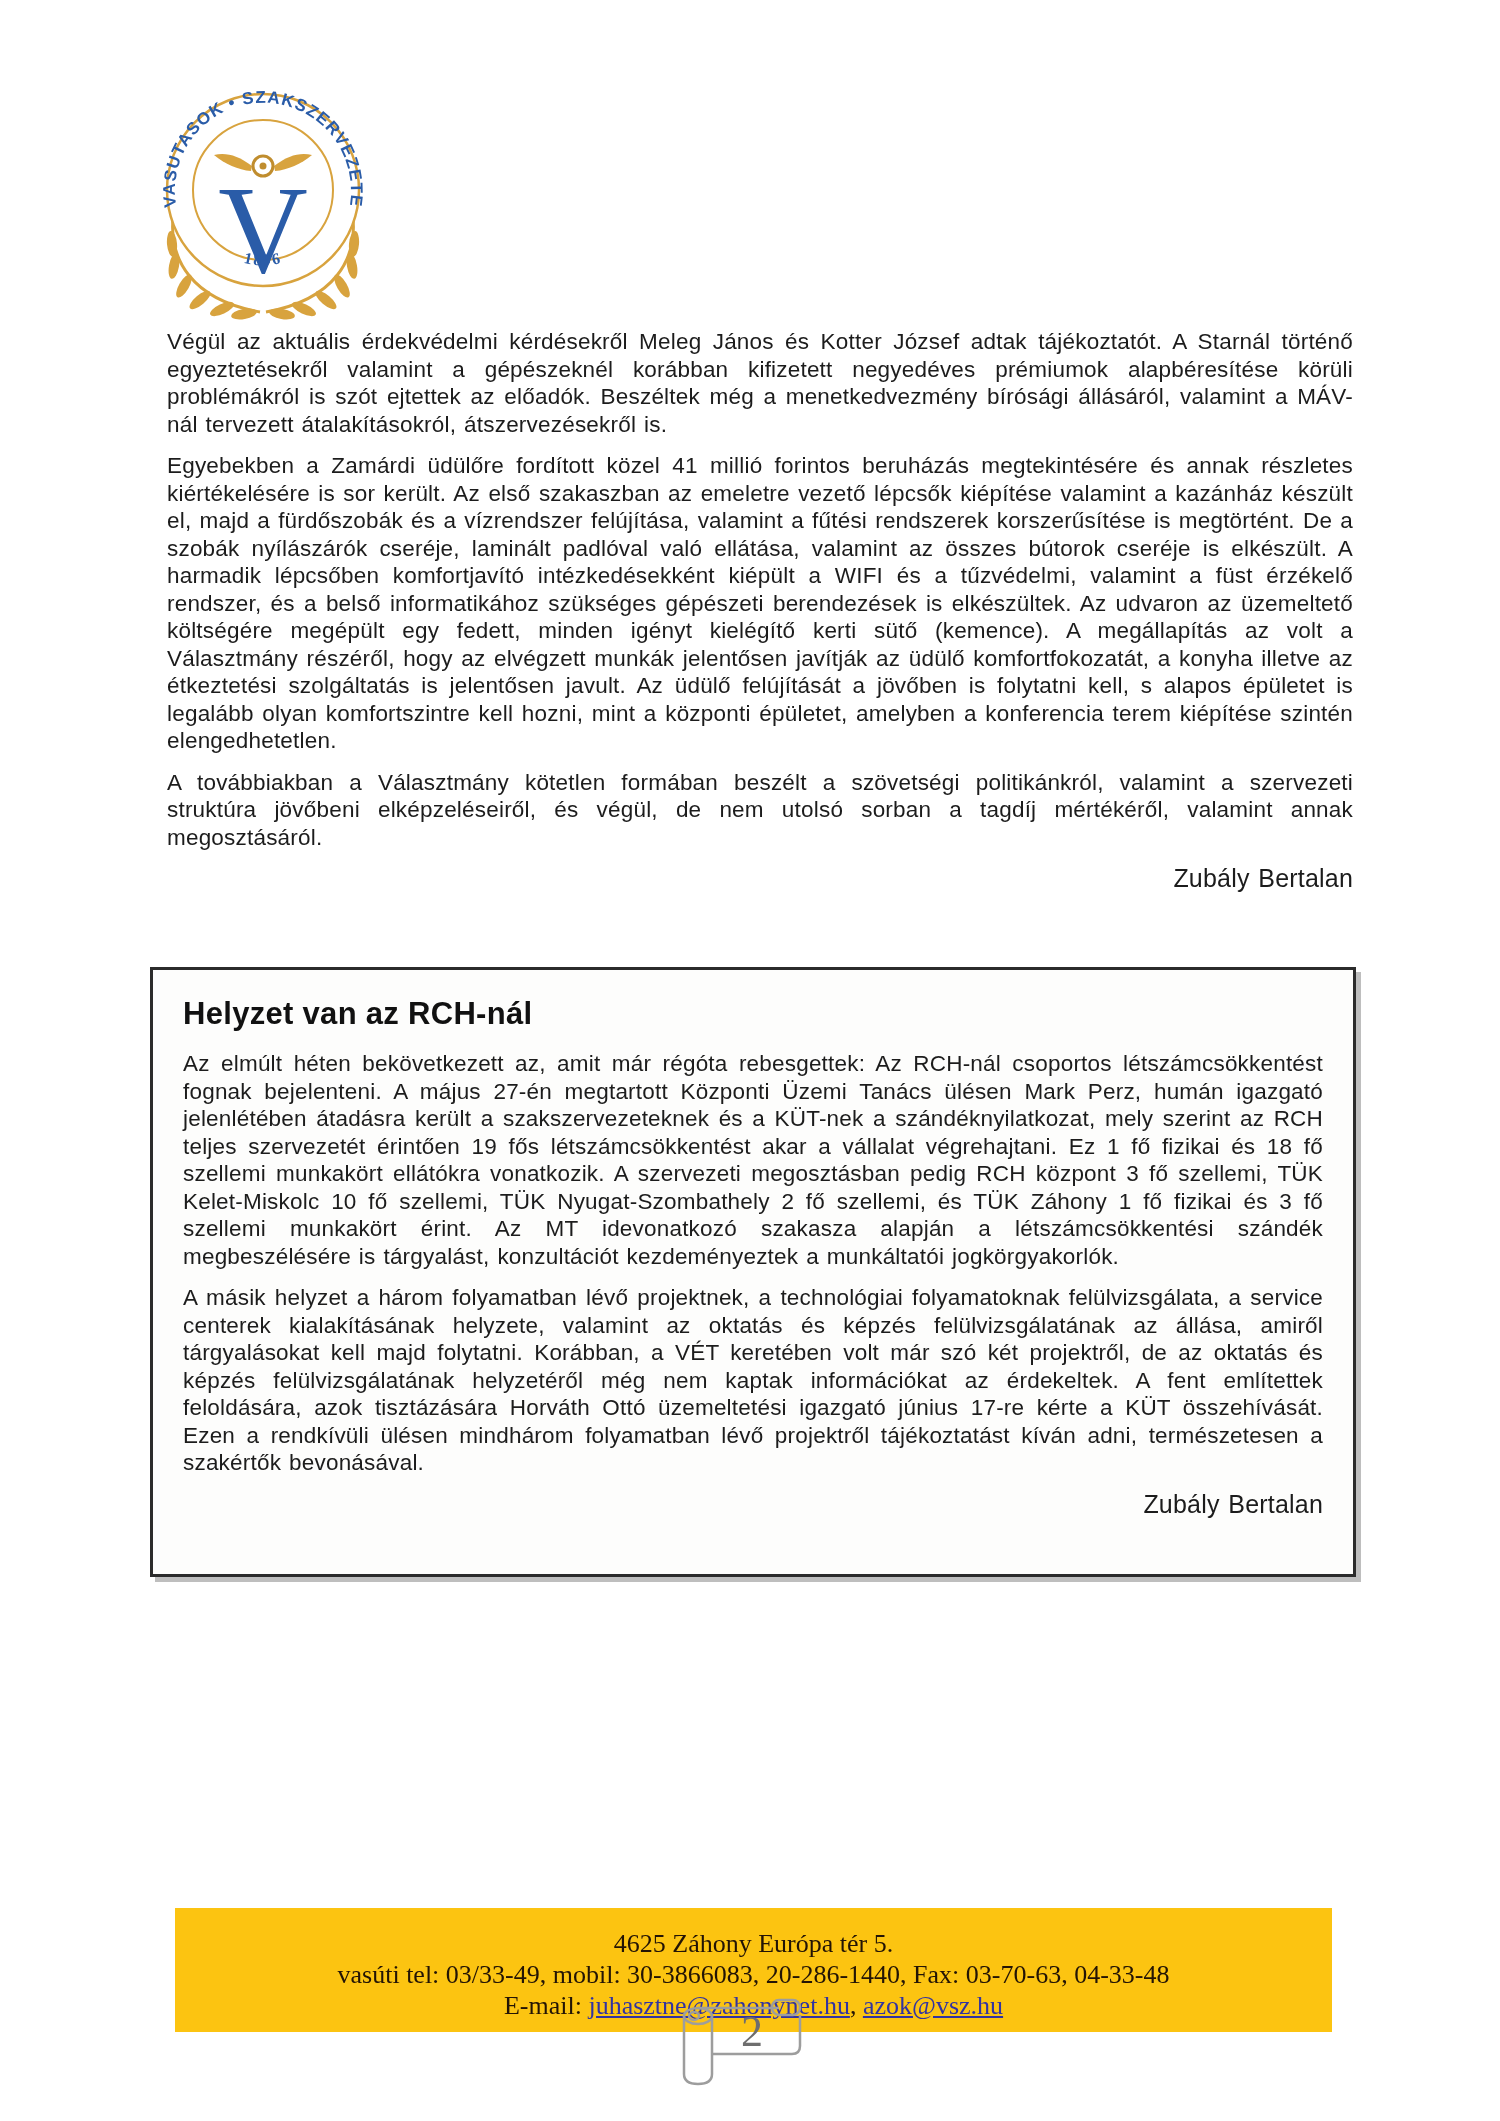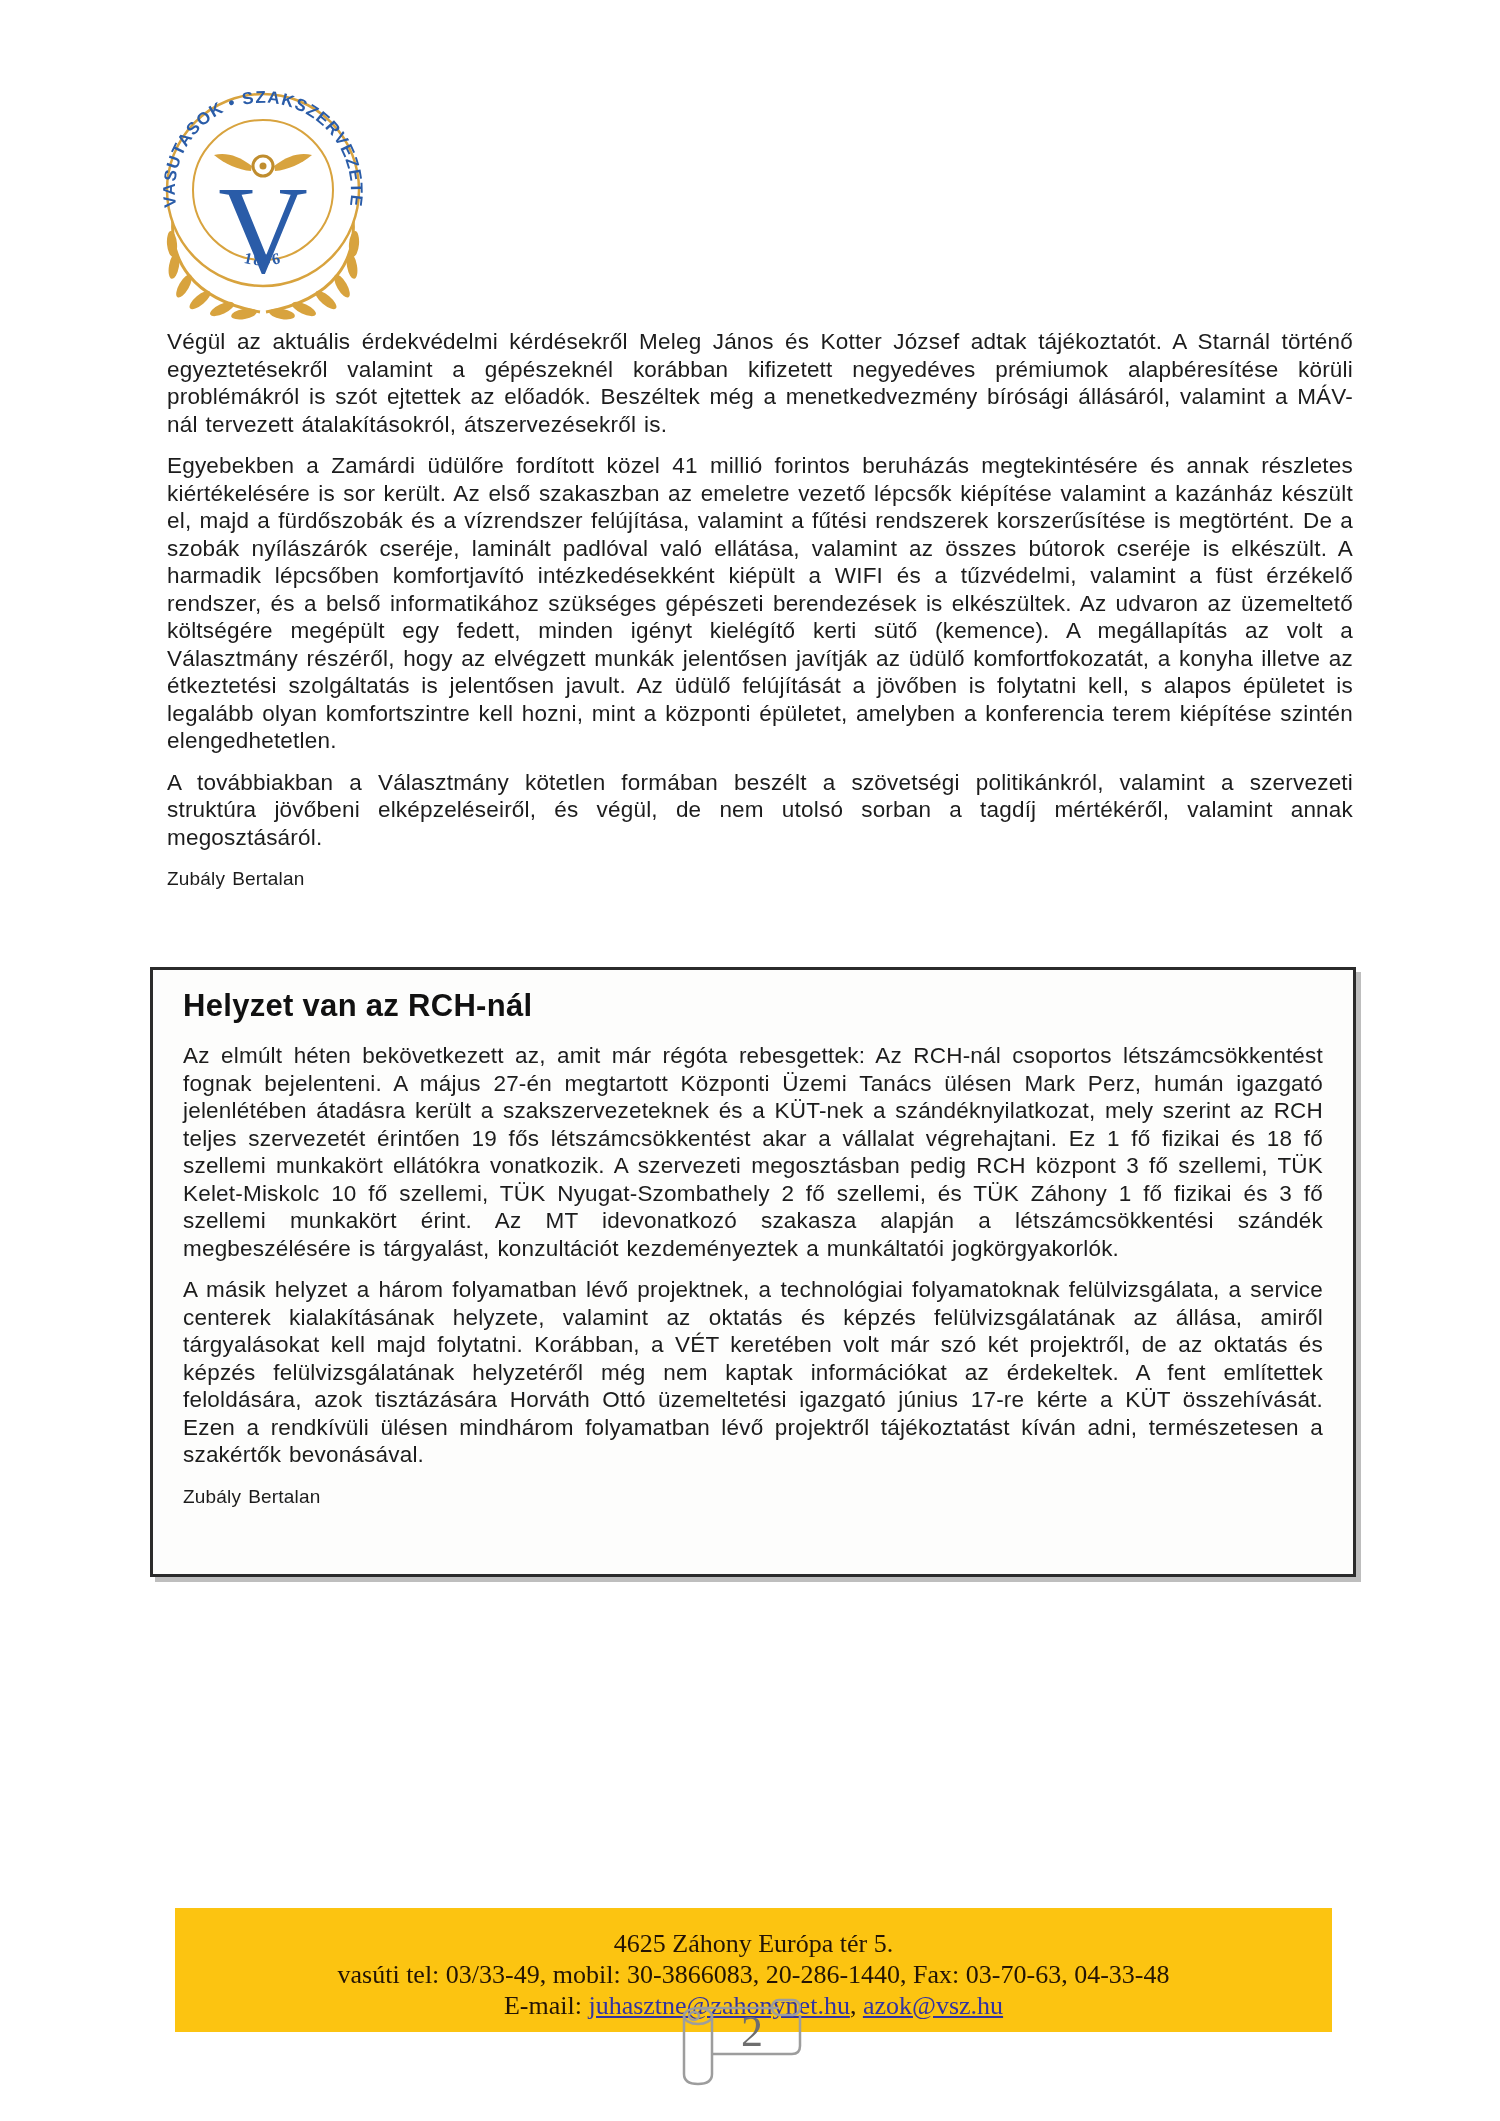--- a/index.html
+++ b/index.html
@@ -14,28 +14,28 @@
     position:absolute;left:388px;top:246px;width:1010px;
     font-family:"Liberation Serif","DejaVu Serif",serif;
     font-size:41px;color:#141414;white-space:nowrap;letter-spacing:.2px;
   }
   
   .bodytext{
     font-size:22.5px;line-height:27.5px;text-align:justify;
     letter-spacing:.2px;word-spacing:1.5px;color:#1c1c1c;
   }
   .bodytext p{margin:14px 0 13px 0;}
-  .signature{text-align:left;margin:2px 8px 0 0;font-size:19px;}
+  .signature{text-align:right;margin:2px 8px 0 0;font-size:25px;}
   #article1{position:absolute;left:167px;top:314px;width:1186px;}
   
   #article2{
     position:absolute;left:150px;top:967px;width:1206px;min-height:610px;
     box-sizing:border-box;border:3px solid #2b2b2b;background:#fdfdfc;
     box-shadow:5px 5px 0 rgba(110,110,110,.45);
-    padding:14px 30px 10px 30px;
+    padding:22px 30px 10px 30px;
   }
   #article2 h2{
     font-size:31px;font-weight:bold;margin:4px 0 18px 0;
     letter-spacing:.3px;color:#111;text-align:left;
   }
   
   #footer{
     position:absolute;left:175px;top:1908px;width:1157px;height:124px;
     background:#fcc411;box-sizing:border-box;padding-top:20px;
     font-family:"Liberation Serif","DejaVu Serif",serif;

